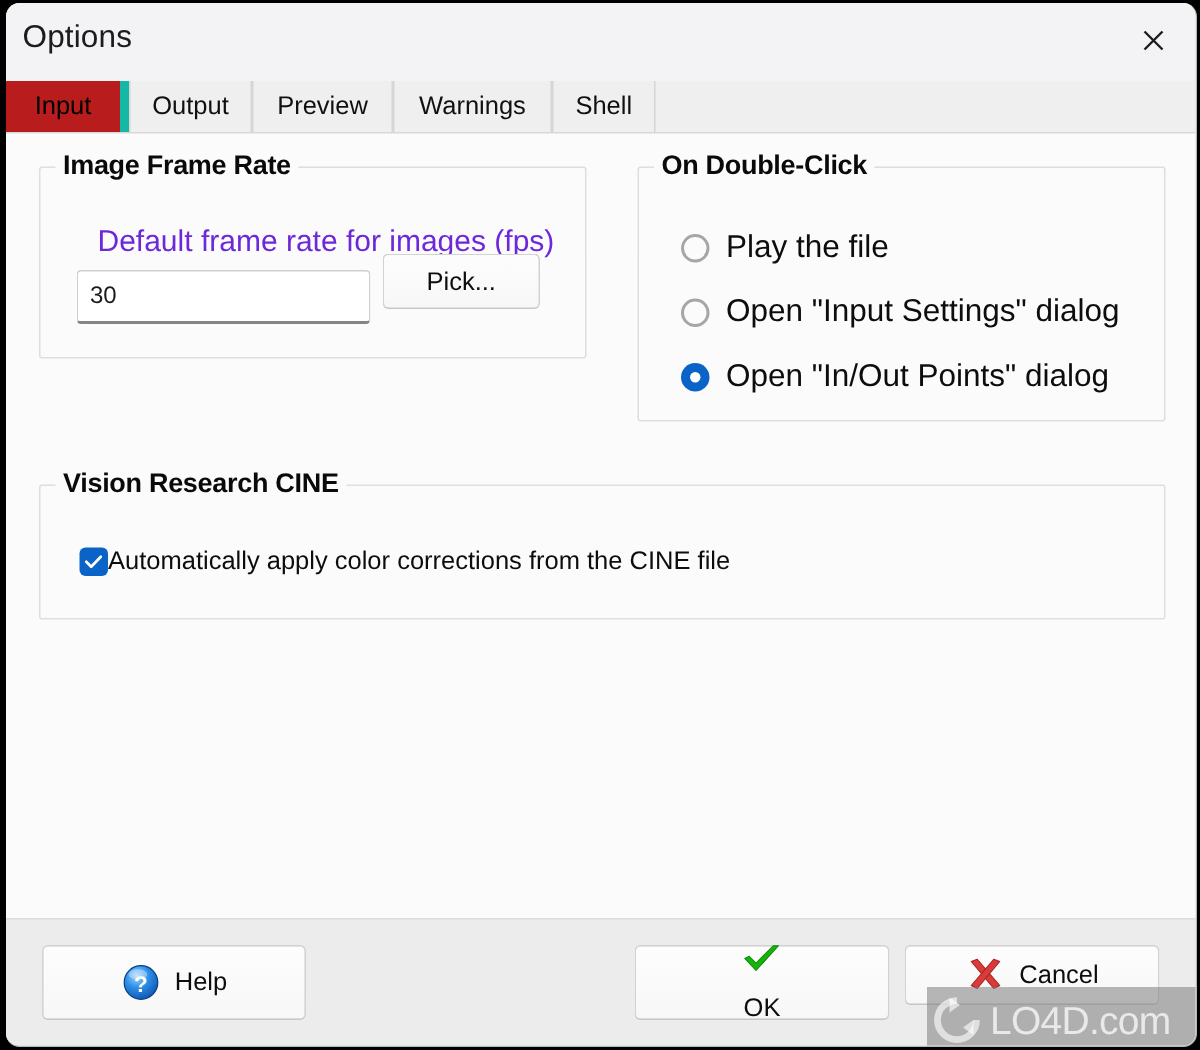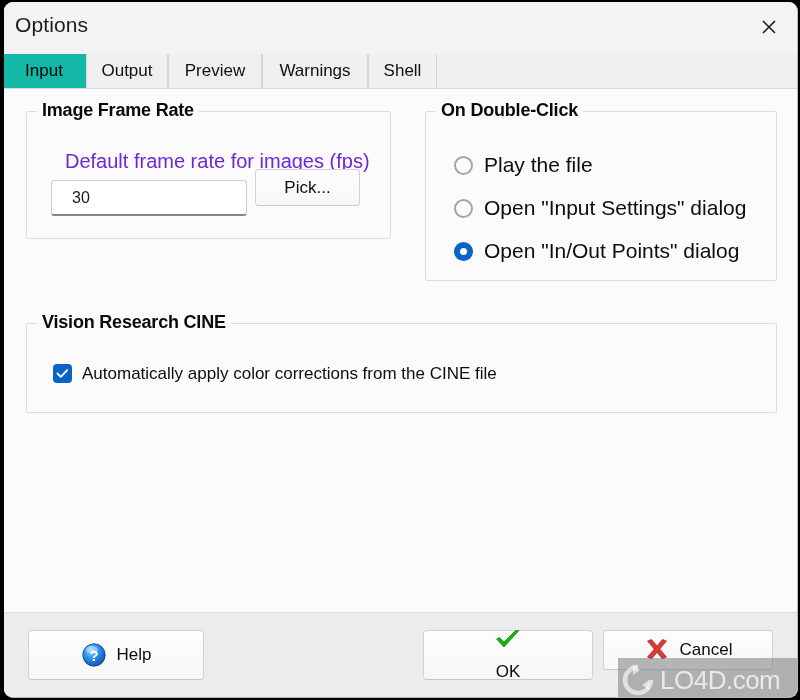--- a/index.html
+++ b/index.html
@@ -77,23 +77,23 @@
     color: #101010;
     line-height: 33px;
     text-align: center;
     white-space: nowrap;
     background: #efefef;
     border-left: 1px solid #d6d6d6;
     border-right: 1px solid #d6d6d6;
     cursor: default;
   }
   .tab.active {
-    background: #14b8a6;
+    background: #b91c1c;
     border-left: none;
-    border-right: 2px solid #14b8a6;
+    border-right: 6px solid #14b8a6;
     color: #000;
   }
 
   
   #content {
     position: absolute;
     left: 0;
     top: 86px;
     width: 794px;
     height: 524px;
@@ -135,21 +135,21 @@
   .textfield {
     position: absolute;
     box-sizing: border-box;
     background: #ffffff;
     border: 1px solid #cfcfcf;
     border-bottom: 2px solid #868686;
     border-radius: 3px;
     font-family: "Liberation Sans", sans-serif;
     font-size: 16px;
     color: #1a1a1a;
-    padding: 0 20px;
+    padding: 0 8px;
     outline: none;
   }
 
   
   .pushbtn {
     position: absolute;
     box-sizing: border-box;
     background: linear-gradient(#fdfdfd, #f7f7f7);
     border: 1px solid #d2d2d2;
     border-bottom-color: #c6c6c6;
@@ -201,22 +201,21 @@
   }
   .radio-label {
     font-size: 21px;
     color: #0d0d0d;
   }
 
   
   .check-row {
     position: absolute;
     display: flex;
-    align-items: flex-start;
-    gap: 10px;
+    align-items: flex-end;
     cursor: default;
     white-space: nowrap;
   }
   .check-mark {
     width: 19px;
     height: 19px;
     border-radius: 4px;
     background: #0a64c8;
     flex: 0 0 auto;
     position: relative;

